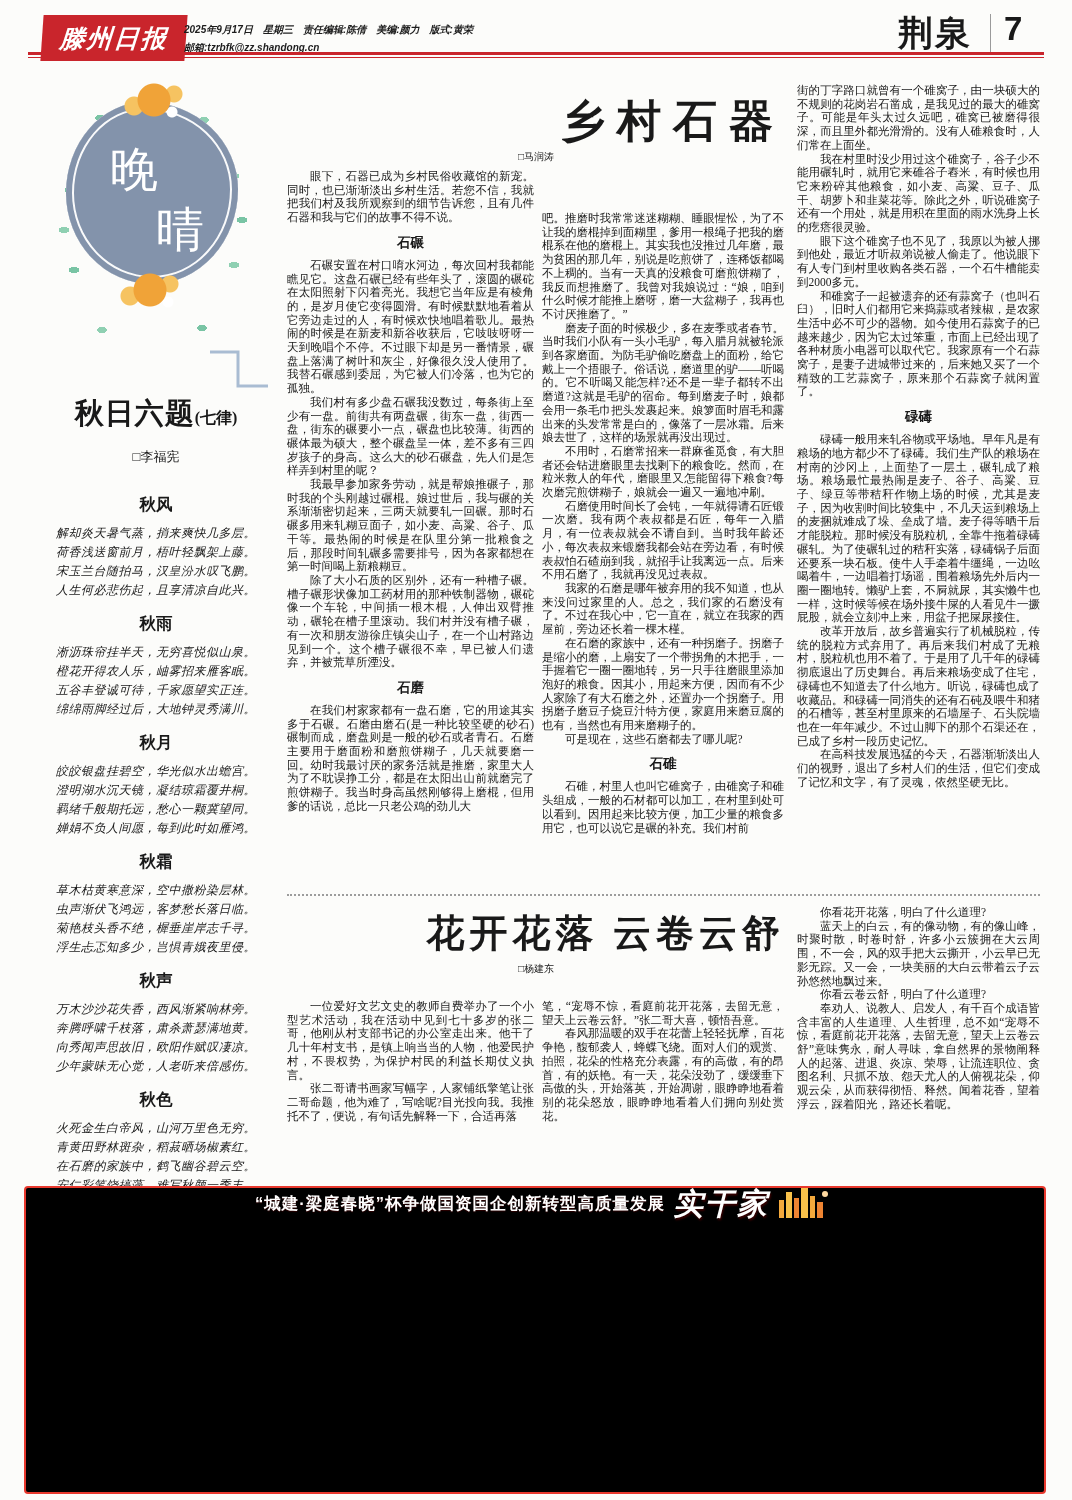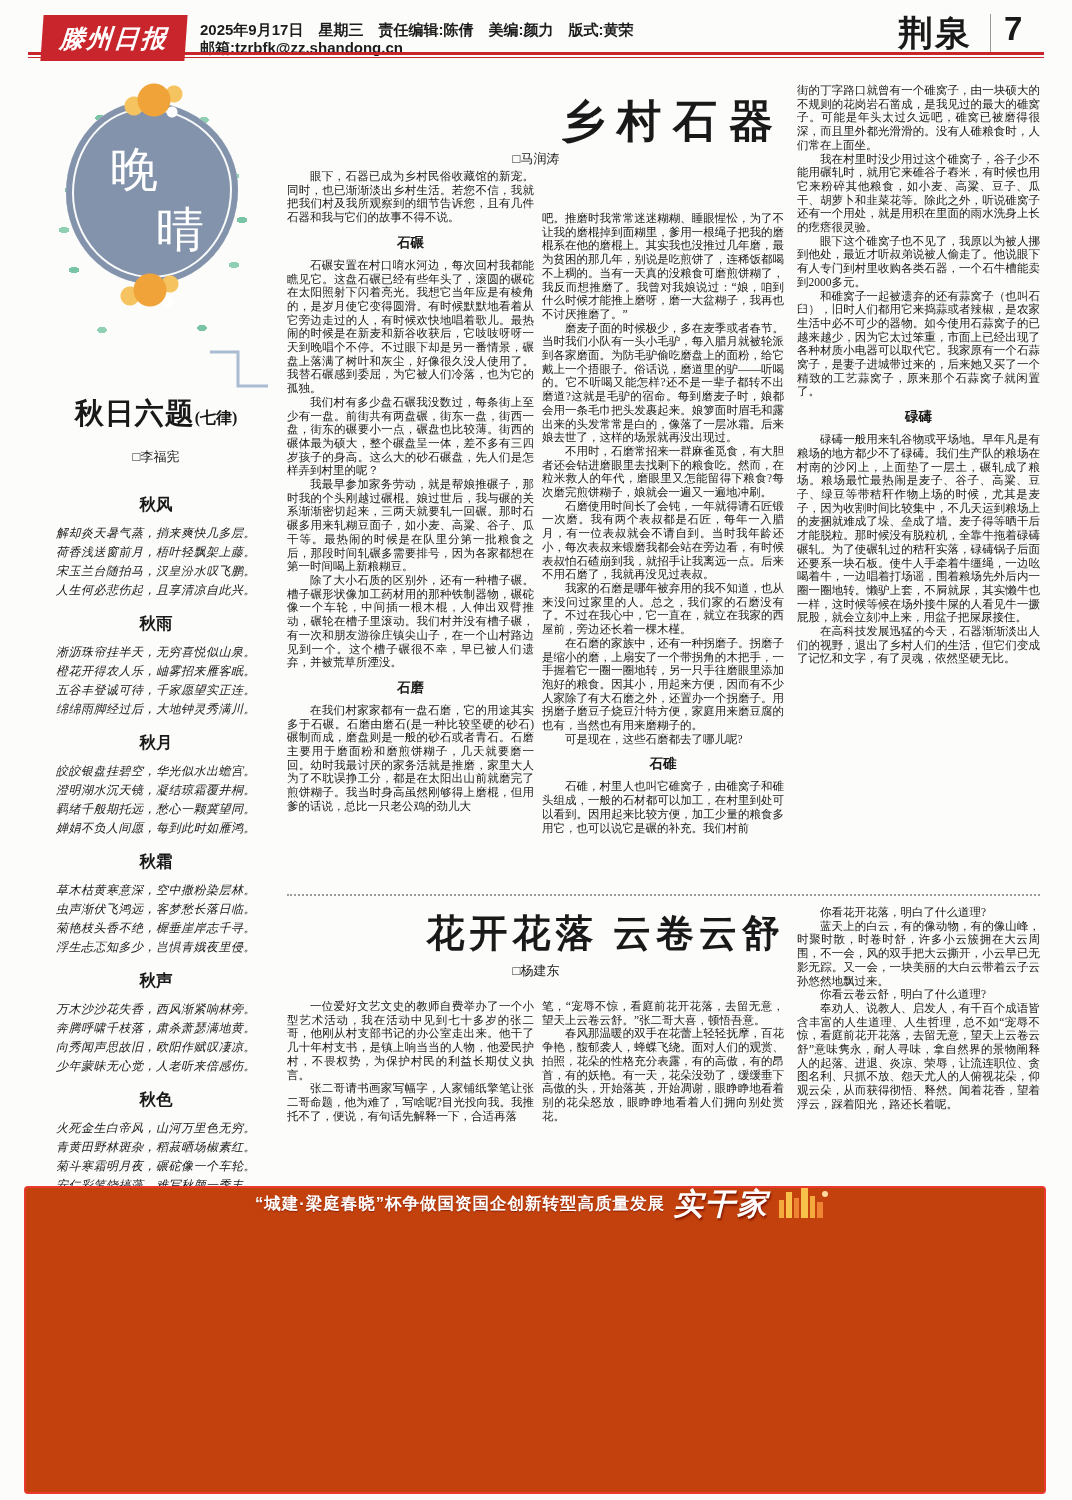--- a/index.html
+++ b/index.html
@@ -3,22 +3,22 @@
 <meta charset="utf-8">
 <style>
   * { margin:0; padding:0; box-sizing:border-box; }
   body { background:#e9e9e9; font-family:"Liberation Serif", serif; }
   .page { position:relative; width:1072px; height:1500px; margin:0 auto; background:#fcfcfa; overflow:hidden; color:#191919; }
 
   
   .masthead-logo { position:absolute; left:42px; top:15px; width:144px; height:46px; background:#c9252c;
     color:#fff; display:flex; align-items:center; justify-content:center;
     font-style:italic; font-weight:bold; font-size:25px; letter-spacing:2px; transform:skewX(-4deg); }
-  .header-meta { position:absolute; left:200px; top:21px; font-family:"Liberation Sans",sans-serif;
-    font-size:15px; line-height:18px; color:#1c1c1c; font-weight:bold; }
+  .header-meta { position:absolute; left:184px; top:21px; font-family:"Liberation Sans",sans-serif;
+    font-size:10px; line-height:18px; color:#1c1c1c; font-weight:bold;font-style:italic; }
   .section-name { position:absolute; left:898px; top:10px; font-size:35px; font-weight:900;
     font-family:"Liberation Sans",sans-serif; letter-spacing:2px; }
   .header-divider { position:absolute; left:990px; top:14px; width:1px; height:38px; background:#9a9a9a; }
   .page-number { position:absolute; left:1004px; top:10px; font-size:33px; font-weight:bold;
     font-family:"Liberation Sans",sans-serif; }
   .double-rule { position:absolute; left:28px; top:52px; width:1016px; height:6px;
     border-top:3px solid #c9252c; border-bottom:1px solid #c9252c; }
 
   
   .badge { position:absolute; left:52px; top:80px; width:200px; height:300px; }
@@ -56,42 +56,42 @@
   .poems-title .suffix { font-size:16px; font-weight:bold; letter-spacing:0; }
   .poems-author { text-align:center; font-size:13px; margin-top:14px; font-family:"Liberation Sans",sans-serif; }
   .poem-list { margin-top:28px; }
   .poem { margin-bottom:8px; }
   .poem-title { font-family:"Liberation Sans",sans-serif; font-weight:bold; font-size:16.5px;
     text-align:center; margin:13px 0 8px; }
   .poem-line { font-size:12px; line-height:19px; text-align:center; letter-spacing:.5px; font-style:italic; }
 
   
   .art-title { position:absolute; text-align:right; font-weight:bold; }
-  .art-author { position:absolute; text-align:center; font-size:13px; font-family:"Liberation Sans",sans-serif; }
+  .art-author { position:absolute; text-align:center; font-size:10px; font-family:"Liberation Sans",sans-serif; }
   #a1-title { left:287px; top:92px; width:498px; font-size:44px; letter-spacing:12px; }
   #a1-author { left:287px; top:150px; width:498px; }
   .col { position:absolute; overflow:hidden; text-align:justify; }
   .col .para { text-indent:2em; font-size:11.5px; line-height:13.7px; }
   .col .para.cont { text-indent:0; }
   .col .subhead { font-family:"Liberation Sans",sans-serif; font-weight:bold; font-size:13.5px;
     text-align:center; margin:9px 0 7px; }
   #a1-col1 { left:287px; top:170px; width:247px; height:718px; }
   #a1-col2 { left:542px; top:170px; width:242px; height:718px;margin-top:42px; }
   #a1-col3 { left:797px; top:84px;  width:243px; height:804px; }
   .dotted-sep { position:absolute; left:287px; top:894px; width:753px; border-top:2px dotted #9c9c9c; }
 
   #a2-title { left:287px; top:908px; width:498px; font-size:38px; letter-spacing:5px; }
   #a2-author { left:287px; top:962px; width:498px; }
   #a2-col1 { left:287px; top:1000px; width:247px; height:178px; }
   #a2-col2 { left:542px; top:1000px; width:242px; height:178px; }
   #a2-col3 { left:797px; top:906px; width:243px; height:272px; }
 
   
   .bottom-box { position:absolute; left:24px; top:1186px; width:1022px; height:308px;
-    border:2px solid #e8392e; border-radius:4px; background:#c2410c; }
+    border:2px solid #e8392e; border-radius:4px; background:#000000; }
   .banner { position:absolute; left:166px; top:-4px; width:700px; height:40px;
     background:linear-gradient(90deg,#f5oba 0%,#f2907a 0%,#e02a1d 10%,#cf1f17 50%,#e02a1d 82%,#ef8064 100%);
     clip-path:polygon(14px 0,100% 0,calc(100% - 6px) 100%,0 100%);
     display:flex; align-items:center; justify-content:center; gap:8px; }
   .banner-text { color:#fff; font-weight:bold; font-size:16.5px; letter-spacing:1px;
     font-family:"Liberation Sans",sans-serif; white-space:nowrap; text-shadow:0 1px 1px rgba(90,0,0,.5); }
   .banner-highlight { color:#fff; font-size:30px; font-weight:900; font-style:italic;
     letter-spacing:2px; text-shadow:1px 2px 2px rgba(90,0,0,.65); white-space:nowrap; }
 </style>
 </head>
@@ -161,21 +161,21 @@
           <div class="poem-title">秋声</div>
           <div class="poem-line">万木沙沙花失香，西风渐紧响林旁。</div>
           <div class="poem-line">奔腾呼啸千枝落，肃杀萧瑟满地黄。</div>
           <div class="poem-line">向秀闻声思故旧，欧阳作赋叹凄凉。</div>
           <div class="poem-line">少年蒙昧无心觉，人老听来倍感伤。</div>
         </div>
         <div class="poem">
           <div class="poem-title">秋色</div>
           <div class="poem-line">火死金生白帝风，山河万里色无穷。</div>
           <div class="poem-line">青黄田野林斑杂，稻菽晒场椒素红。</div>
-          <div class="poem-line">菊斗寒霜明月夜，碾砣像一个车轮。</div>
+          <div class="poem-line">在石磨的家族中，鹤飞幽谷碧云空。</div>
           <div class="poem-line">安仁彩笔饶搞藻，难写秋颜一季丰。</div>
         </div>
       </div>
   </div>
 
   <div class="art-title" id="a1-title">乡村石器</div>
   <div class="art-author" id="a1-author">□马润涛</div>
   <div class="col" id="a1-col1">
       <p class="para">眼下，石器已成为乡村民俗收藏馆的新宠。同时，也已渐渐淡出乡村生活。若您不信，我就把我们村及我所观察到的细节告诉您，且有几件石器和我与它们的故事不得不说。</p>
       <div class="subhead">石碾</div>
@@ -197,20 +197,21 @@
       <div class="subhead">石碓</div>
       <p class="para">石碓，村里人也叫它碓窝子，由碓窝子和碓头组成，一般的石材都可以加工，在村里到处可以看到。因用起来比较方便，加工少量的粮食多用它，也可以说它是碾的补充。我们村前</p>
     </div>
   <div class="col" id="a1-col3">
       <p class="para cont">街的丁字路口就曾有一个碓窝子，由一块硕大的不规则的花岗岩石凿成，是我见过的最大的碓窝子。可能是年头太过久远吧，碓窝已被磨得很深，而且里外都光滑滑的。没有人碓粮食时，人们常在上面坐。</p>
       <p class="para">我在村里时没少用过这个碓窝子，谷子少不能用碾轧时，就用它来碓谷子舂米，有时候也用它来粉碎其他粮食，如小麦、高粱、豆子、瓜干、胡萝卜和韭菜花等。除此之外，听说碓窝子还有一个用处，就是用积在里面的雨水洗身上长的疙瘩很灵验。</p>
       <p class="para">眼下这个碓窝子也不见了，我原以为被人挪到他处，最近才听叔弟说被人偷走了。他说眼下有人专门到村里收购各类石器，一个石牛槽能卖到2000多元。</p>
       <p class="para">和碓窝子一起被遗弃的还有蒜窝子（也叫石臼），旧时人们都用它来捣蒜或者辣椒，是农家生活中必不可少的器物。如今使用石蒜窝子的已越来越少，因为它太过笨重，市面上已经出现了各种材质小电器可以取代它。我家原有一个石蒜窝子，是妻子进城带过来的，后来她又买了一个精致的工艺蒜窝子，原来那个石蒜窝子就闲置了。</p>
       <div class="subhead">碌碡</div>
       <p class="para">碌碡一般用来轧谷物或平场地。早年凡是有粮场的地方都少不了碌碡。我们生产队的粮场在村南的沙冈上，上面垫了一层土，碾轧成了粮场。粮场最忙最热闹是麦子、谷子、高粱、豆子、绿豆等带秸秆作物上场的时候，尤其是麦子，因为收割时间比较集中，不几天运到粮场上的麦捆就难成了垛、垒成了墙。麦子得等晒干后才能脱粒。那时候没有脱粒机，全靠牛拖着碌碡碾轧。为了使碾轧过的秸秆实落，碌碡锅子后面还要系一块石板。使牛人手牵着牛缰绳，一边吆喝着牛，一边唱着打场谣，围着粮场先外后内一圈一圈地转。懒驴上套，不屙就尿，其实懒牛也一样，这时候等候在场外接牛屎的人看见牛一撅屁股，就会立刻冲上来，用盆子把屎尿接住。</p>
+      <p class="para">改革开放后，故乡普遍实行了机械脱粒，传统的脱粒方式弃用了。再后来我们村成了无粮村，脱粒机也用不着了。于是用了几千年的碌碡彻底退出了历史舞台。再后来粮场变成了住宅，碌碡也不知道去了什么地方。听说，碌碡也成了收藏品。和碌碡一同消失的还有石砘及喂牛和猪的石槽等，甚至村里原来的石墙屋子、石头院墙也在一年年减少。不过山脚下的那个石渠还在，已成了乡村一段历史记忆。</p>
       <p class="para">在高科技发展迅猛的今天，石器渐渐淡出人们的视野，退出了乡村人们的生活，但它们变成了记忆和文字，有了灵魂，依然坚硬无比。</p>
     </div>
 
   <div class="dotted-sep"></div>
 
   <div class="art-title" id="a2-title">花开花落 云卷云舒</div>
   <div class="art-author" id="a2-author">□杨建东</div>
   <div class="col" id="a2-col1">
       <p class="para">一位爱好文艺文史的教师自费举办了一个小型艺术活动，我在活动中见到七十多岁的张二哥，他刚从村支部书记的办公室走出来。他干了几十年村支书，是镇上响当当的人物，他爱民护村，不畏权势，为保护村民的利益长期仗义执言。</p>
       <p class="para">张二哥请书画家写幅字，人家铺纸擎笔让张二哥命题，他为难了，写啥呢?目光投向我。我推托不了，便说，有句话先解释一下，合适再落</p>

